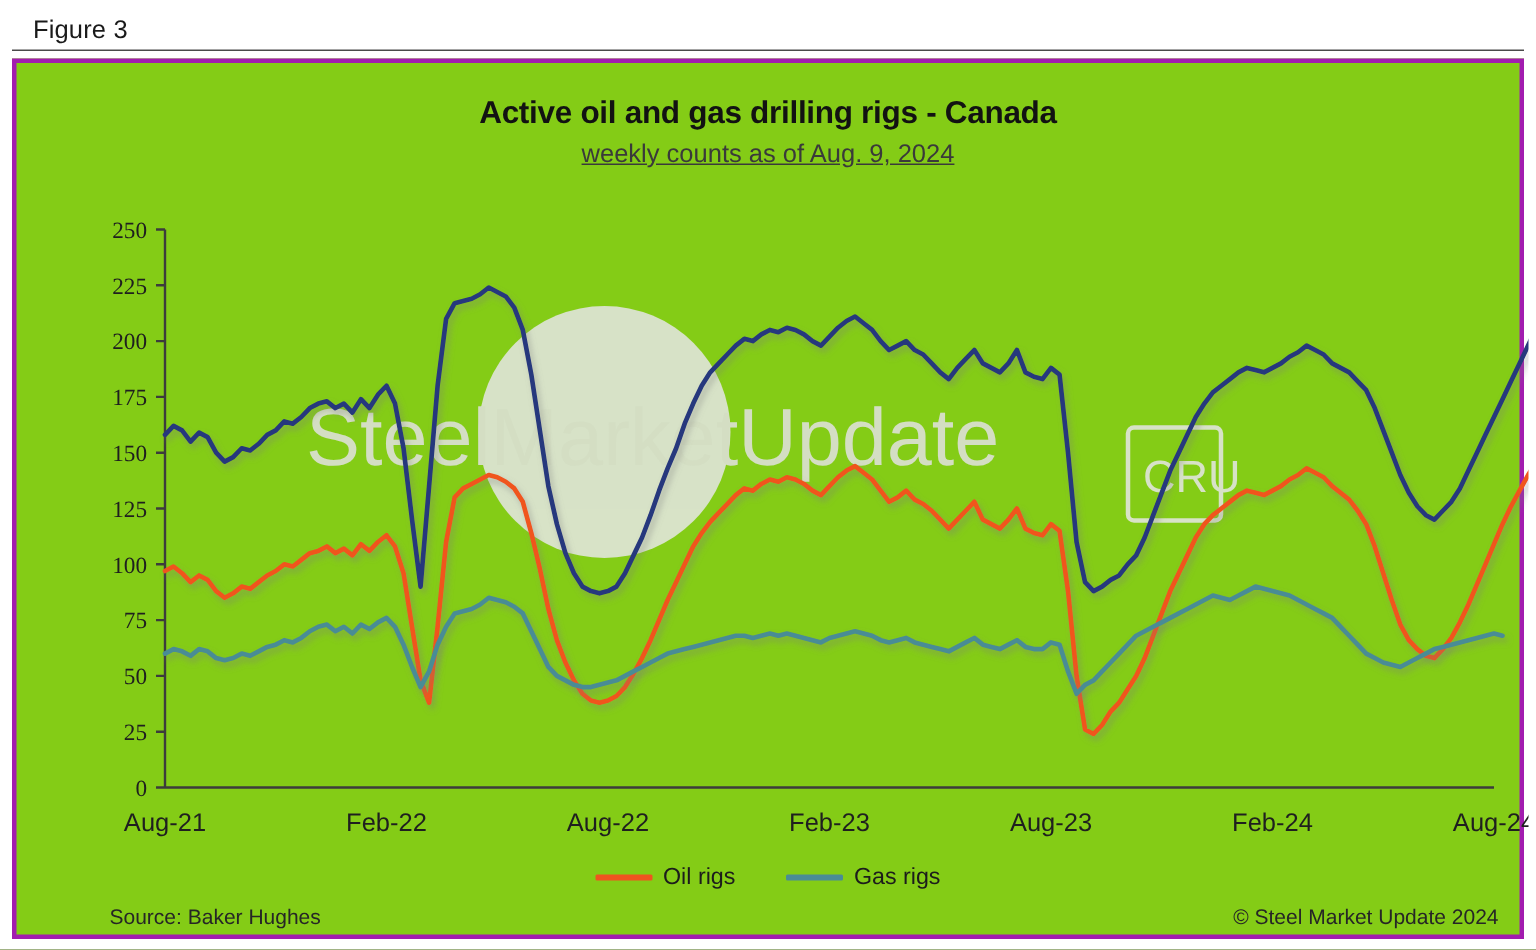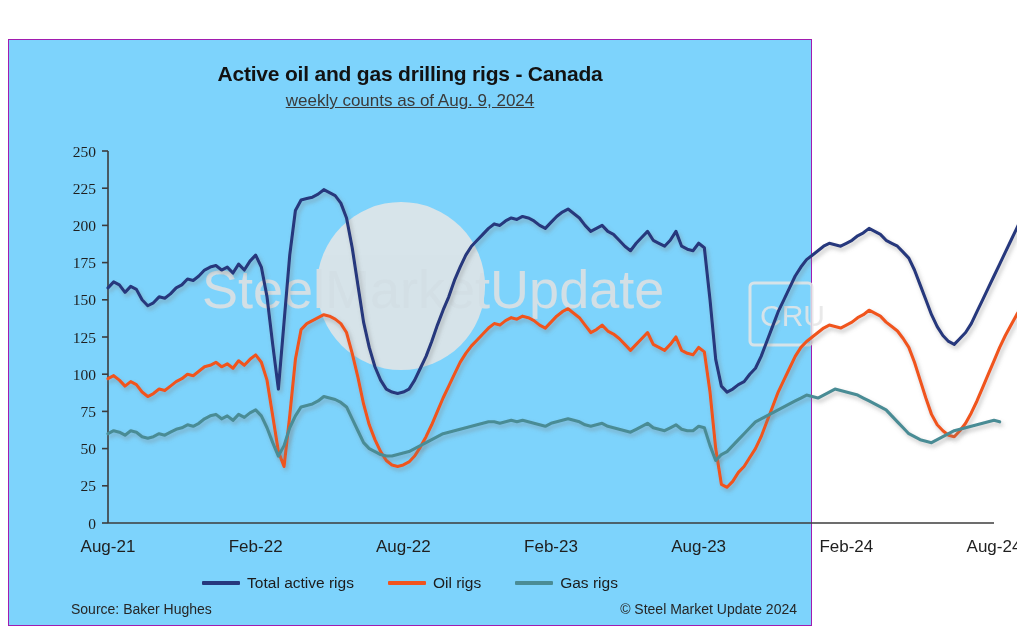--- a/index.html
+++ b/index.html
@@ -20,23 +20,23 @@
     position:absolute;left:8px;top:4px;width:1008px;height:30px;
     border-bottom:1.5px solid #4a4a4a;
     box-sizing:border-box;
   }
   .fig-label{
     position:absolute;left:14px;top:6px;
     font-size:17px;color:#1a1a1a;letter-spacing:.1px;
   }
   
   .panel{
-    position:absolute;left:8px;top:39px;width:804px;height:587px;
-    background:#7dd3fc;
-    border:1px solid #a21caf;
+    position:absolute;left:8px;top:39px;width:1008px;height:587px;
+    background:#84cc16;
+    border:3px solid #a21caf;
     box-sizing:border-box;
   }
   .title{
     position:absolute;left:0;right:0;top:22px;
     text-align:center;
     font-size:21px;font-weight:bold;color:#121212;
     letter-spacing:-.2px;
   }
   .subtitle{
     position:absolute;left:0;right:0;top:51px;
@@ -76,20 +76,23 @@
   .wm-text{
     font-family:"Liberation Sans", sans-serif;
     font-size:54px;fill:#e2e2e2;font-weight:normal;
   }
 </style>
 </head>
 <body>
 
 <div class="frame">
 
+  <div class="fig-label-bar">
+    <div class="fig-label">Figure 3</div>
+  </div>
 
   <div class="panel">
 
     <div class="title">Active oil and gas drilling rigs - Canada</div>
     <div class="subtitle">weekly counts as of Aug. 9, 2024</div>
 
     <div class="plot-wrap">
       <svg class="chart" id="chart-svg" width="1008" height="587">
           <g opacity="0.85">
             <circle cx="392" cy="246" r="84" fill="#e6e6e6"></circle>
@@ -140,24 +143,20 @@
             </filter>
           </defs>
           <path d="M99.00 247.90 L104.68 241.94 L110.36 244.92 L116.04 252.36 L121.72 246.41 L127.40 249.38 L133.08 259.80 L138.76 265.75 L144.44 262.78 L150.12 256.82 L155.79 258.31 L161.47 253.85 L167.15 247.90 L172.83 244.92 L178.51 238.97 L184.19 240.46 L189.87 235.99 L195.55 230.04 L201.23 227.06 L206.91 225.58 L212.59 230.04 L218.27 227.06 L223.95 233.02 L229.63 224.09 L235.31 230.04 L240.99 221.11 L246.67 215.16 L252.35 227.06 L258.03 256.82 L263.71 304.44 L269.38 349.08 L275.06 282.12 L280.74 215.16 L286.42 170.52 L292.10 160.10 L297.78 158.62 L303.46 157.13 L309.14 154.15 L314.82 149.69 L320.50 152.66 L326.18 155.64 L331.86 163.08 L337.54 177.96 L343.22 207.72 L348.90 244.92 L354.58 282.12 L360.26 307.42 L365.94 326.76 L371.62 340.15 L377.29 349.08 L382.97 352.06 L388.65 353.54 L394.33 352.06 L400.01 349.08 L405.69 340.15 L411.37 328.25 L417.05 316.34 L422.73 301.46 L428.41 285.10 L434.09 270.22 L439.77 256.82 L445.45 240.46 L451.13 227.06 L456.81 215.16 L462.49 206.23 L468.17 200.28 L473.85 194.33 L479.53 188.38 L485.21 183.91 L490.88 185.40 L496.56 180.94 L502.24 177.96 L507.92 179.45 L513.60 176.47 L519.28 177.96 L524.96 180.94 L530.64 185.40 L536.32 188.38 L542.00 182.42 L547.68 176.47 L553.36 172.01 L559.04 169.03 L564.72 173.50 L570.40 177.96 L576.08 185.40 L581.76 191.35 L587.44 188.38 L593.12 185.40 L598.79 191.35 L604.47 194.33 L610.15 200.28 L615.83 206.23 L621.51 210.70 L627.19 203.26 L632.87 197.30 L638.55 191.35 L644.23 200.28 L649.91 203.26 L655.59 206.23 L661.27 200.28 L666.95 191.35 L672.63 206.23 L678.31 209.21 L683.99 210.70 L689.67 203.26 L695.35 207.72 L701.03 259.80 L706.71 319.32 L712.38 346.10 L718.06 352.06 L723.74 349.08 L729.42 344.62 L735.10 341.64 L740.78 334.20 L746.46 328.25 L752.14 316.34 L757.82 301.46 L763.50 286.58 L769.18 271.70 L774.86 259.80 L780.54 247.90 L786.22 235.99 L791.90 227.06 L797.58 219.62 L803.26 215.16 L808.94 210.70 L814.62 206.23 L820.29 203.26 L825.97 204.74 L831.65 206.23 L837.33 203.26 L843.01 200.28 L848.69 195.82 L854.37 192.84 L860.05 188.38 L865.73 191.35 L871.41 194.33 L877.09 200.28 L882.77 203.26 L888.45 206.23 L894.13 212.18 L899.81 218.14 L905.49 230.04 L911.17 244.92 L916.85 259.80 L922.53 274.68 L928.21 286.58 L933.88 295.51 L939.56 301.46 L945.24 304.44 L950.92 298.49 L956.60 292.54 L962.28 283.61 L967.96 271.70 L973.64 259.80 L979.32 247.90 L985.00 235.99 L990.68 224.09 L996.36 212.18 L1002.04 200.28 L1007.72 188.38 L1013.40 176.47 L1019.08 166.06 L1024.76 158.62 L1030.44 160.10" fill="none" stroke="#26387d" stroke-width="3.1" stroke-linejoin="round" stroke-linecap="round" filter="url(#softshadow)"></path>
           <path d="M99.00 338.66 L104.68 335.69 L110.36 340.15 L116.04 346.10 L121.72 341.64 L127.40 344.62 L133.08 352.06 L138.76 356.52 L144.44 353.54 L150.12 349.08 L155.79 350.57 L161.47 346.10 L167.15 341.64 L172.83 338.66 L178.51 334.20 L184.19 335.69 L189.87 331.22 L195.55 326.76 L201.23 325.27 L206.91 322.30 L212.59 326.76 L218.27 323.78 L223.95 328.25 L229.63 320.81 L235.31 325.27 L240.99 319.32 L246.67 314.86 L252.35 322.30 L258.03 340.15 L263.71 375.86 L269.38 411.58 L275.06 426.46 L280.74 375.86 L286.42 319.32 L292.10 289.56 L297.78 283.61 L303.46 280.63 L309.14 277.66 L314.82 274.68 L320.50 276.17 L326.18 279.14 L331.86 283.61 L337.54 292.54 L343.22 313.37 L348.90 337.18 L354.58 363.96 L360.26 384.79 L365.94 399.67 L371.62 411.58 L377.29 420.50 L382.97 424.97 L388.65 426.46 L394.33 424.97 L400.01 421.99 L405.69 416.04 L411.37 407.11 L417.05 396.70 L422.73 384.79 L428.41 371.40 L434.09 358.01 L439.77 346.10 L445.45 334.20 L451.13 322.30 L456.81 313.37 L462.49 305.93 L468.17 299.98 L473.85 294.02 L479.53 288.07 L485.21 283.61 L490.88 285.10 L496.56 280.63 L502.24 277.66 L507.92 279.14 L513.60 276.17 L519.28 277.66 L524.96 280.63 L530.64 285.10 L536.32 288.07 L542.00 282.12 L547.68 276.17 L553.36 271.70 L559.04 268.73 L564.72 273.19 L570.40 277.66 L576.08 285.10 L581.76 292.54 L587.44 289.56 L593.12 285.10 L598.79 291.05 L604.47 294.02 L610.15 298.49 L615.83 304.44 L621.51 310.39 L627.19 304.44 L632.87 298.49 L638.55 292.54 L644.23 304.44 L649.91 307.42 L655.59 310.39 L661.27 304.44 L666.95 297.00 L672.63 310.39 L678.31 313.37 L683.99 314.86 L689.67 307.42 L695.35 311.88 L701.03 352.06 L706.71 408.60 L712.38 444.31 L718.06 447.29 L723.74 441.34 L729.42 432.41 L735.10 426.46 L740.78 417.53 L746.46 408.60 L752.14 396.70 L757.82 381.82 L763.50 366.94 L769.18 352.06 L774.86 340.15 L780.54 328.25 L786.22 316.34 L791.90 307.42 L797.58 301.46 L803.26 297.00 L808.94 292.54 L814.62 288.07 L820.29 285.10 L825.97 286.58 L831.65 288.07 L837.33 285.10 L843.01 282.12 L848.69 277.66 L854.37 274.68 L860.05 270.22 L865.73 273.19 L871.41 276.17 L877.09 282.12 L882.77 286.58 L888.45 291.05 L894.13 298.49 L899.81 307.42 L905.49 322.30 L911.17 340.15 L916.85 358.01 L922.53 374.38 L928.21 384.79 L933.88 390.74 L939.56 395.21 L945.24 396.70 L950.92 390.74 L956.60 383.30 L962.28 372.89 L967.96 360.98 L973.64 347.59 L979.32 334.20 L985.00 320.81 L990.68 307.42 L996.36 295.51 L1002.04 285.10 L1007.72 274.68 L1013.40 265.75 L1019.08 261.29 L1024.76 262.78" fill="none" stroke="#f0541f" stroke-width="3.1" stroke-linejoin="round" stroke-linecap="round" filter="url(#softshadow)"></path>
           <path d="M99.00 393.72 L104.68 390.74 L110.36 392.23 L116.04 395.21 L121.72 390.74 L127.40 392.23 L133.08 396.70 L138.76 398.18 L144.44 396.70 L150.12 393.72 L155.79 395.21 L161.47 392.23 L167.15 389.26 L172.83 387.77 L178.51 384.79 L184.19 386.28 L189.87 383.30 L195.55 378.84 L201.23 375.86 L206.91 374.38 L212.59 378.84 L218.27 375.86 L223.95 380.33 L229.63 374.38 L235.31 377.35 L240.99 372.89 L246.67 369.91 L252.35 375.86 L258.03 387.77 L263.71 402.65 L269.38 416.04 L275.06 405.62 L280.74 387.77 L286.42 375.86 L292.10 366.94 L297.78 365.45 L303.46 363.96 L309.14 360.98 L314.82 356.52 L320.50 358.01 L326.18 359.50 L331.86 362.47 L337.54 366.94 L343.22 378.84 L348.90 390.74 L354.58 402.65 L360.26 408.60 L365.94 411.58 L371.62 414.55 L377.29 416.04 L382.97 416.04 L388.65 414.55 L394.33 413.06 L400.01 411.58 L405.69 408.60 L411.37 405.62 L417.05 402.65 L422.73 399.67 L428.41 396.70 L434.09 393.72 L439.77 392.23 L445.45 390.74 L451.13 389.26 L456.81 387.77 L462.49 386.28 L468.17 384.79 L473.85 383.30 L479.53 381.82 L485.21 381.82 L490.88 383.30 L496.56 381.82 L502.24 380.33 L507.92 381.82 L513.60 380.33 L519.28 381.82 L524.96 383.30 L530.64 384.79 L536.32 386.28 L542.00 383.30 L547.68 381.82 L553.36 380.33 L559.04 378.84 L564.72 380.33 L570.40 381.82 L576.08 384.79 L581.76 386.28 L587.44 384.79 L593.12 383.30 L598.79 386.28 L604.47 387.77 L610.15 389.26 L615.83 390.74 L621.51 392.23 L627.19 389.26 L632.87 386.28 L638.55 383.30 L644.23 387.77 L649.91 389.26 L655.59 390.74 L661.27 387.77 L666.95 384.79 L672.63 389.26 L678.31 390.74 L683.99 390.74 L689.67 386.28 L695.35 387.77 L701.03 405.62 L706.71 420.50 L712.38 414.55 L718.06 411.58 L723.74 405.62 L729.42 399.67 L735.10 393.72 L740.78 387.77 L746.46 381.82 L752.14 378.84 L757.82 375.86 L763.50 372.89 L769.18 369.91 L774.86 366.94 L780.54 363.96 L786.22 360.98 L791.90 358.01 L797.58 355.03 L803.26 356.52 L808.94 358.01 L814.62 355.03 L820.29 352.06 L825.97 349.08 L831.65 350.57 L837.33 352.06 L843.01 353.54 L848.69 355.03 L854.37 358.01 L860.05 360.98 L865.73 363.96 L871.41 366.94 L877.09 369.91 L882.77 375.86 L888.45 381.82 L894.13 387.77 L899.81 393.72 L905.49 396.70 L911.17 399.67 L916.85 401.16 L922.53 402.65 L928.21 399.67 L933.88 396.70 L939.56 393.72 L945.24 390.74 L950.92 389.26 L956.60 387.77 L962.28 386.28 L967.96 384.79 L973.64 383.30 L979.32 381.82 L985.00 380.33 L990.68 381.82" fill="none" stroke="#4a8c95" stroke-width="3.1" stroke-linejoin="round" stroke-linecap="round" filter="url(#softshadow)"></path>
         </svg>
     </div>
 
     <div class="legend">
       <div class="legend-item">
-        <span class="legend-swatch" style="background:#26387d"></span>
-        <span>Total active rigs</span>
-      </div>
-      <div class="legend-item">
         <span class="legend-swatch" style="background:#f0541f"></span>
         <span>Oil rigs</span>
       </div>
       <div class="legend-item">
         <span class="legend-swatch" style="background:#4a8c95"></span>
         <span>Gas rigs</span>
       </div>
     </div>
 
     <div class="footer">

